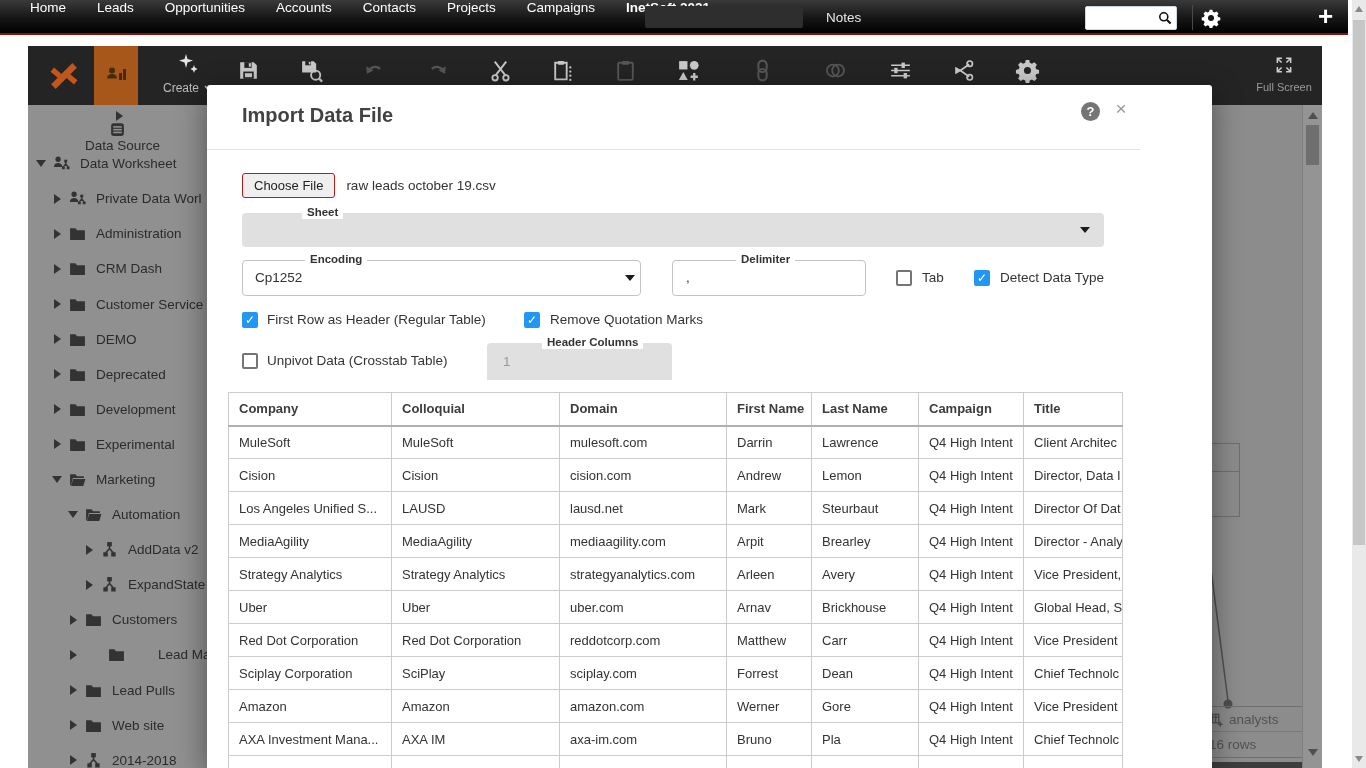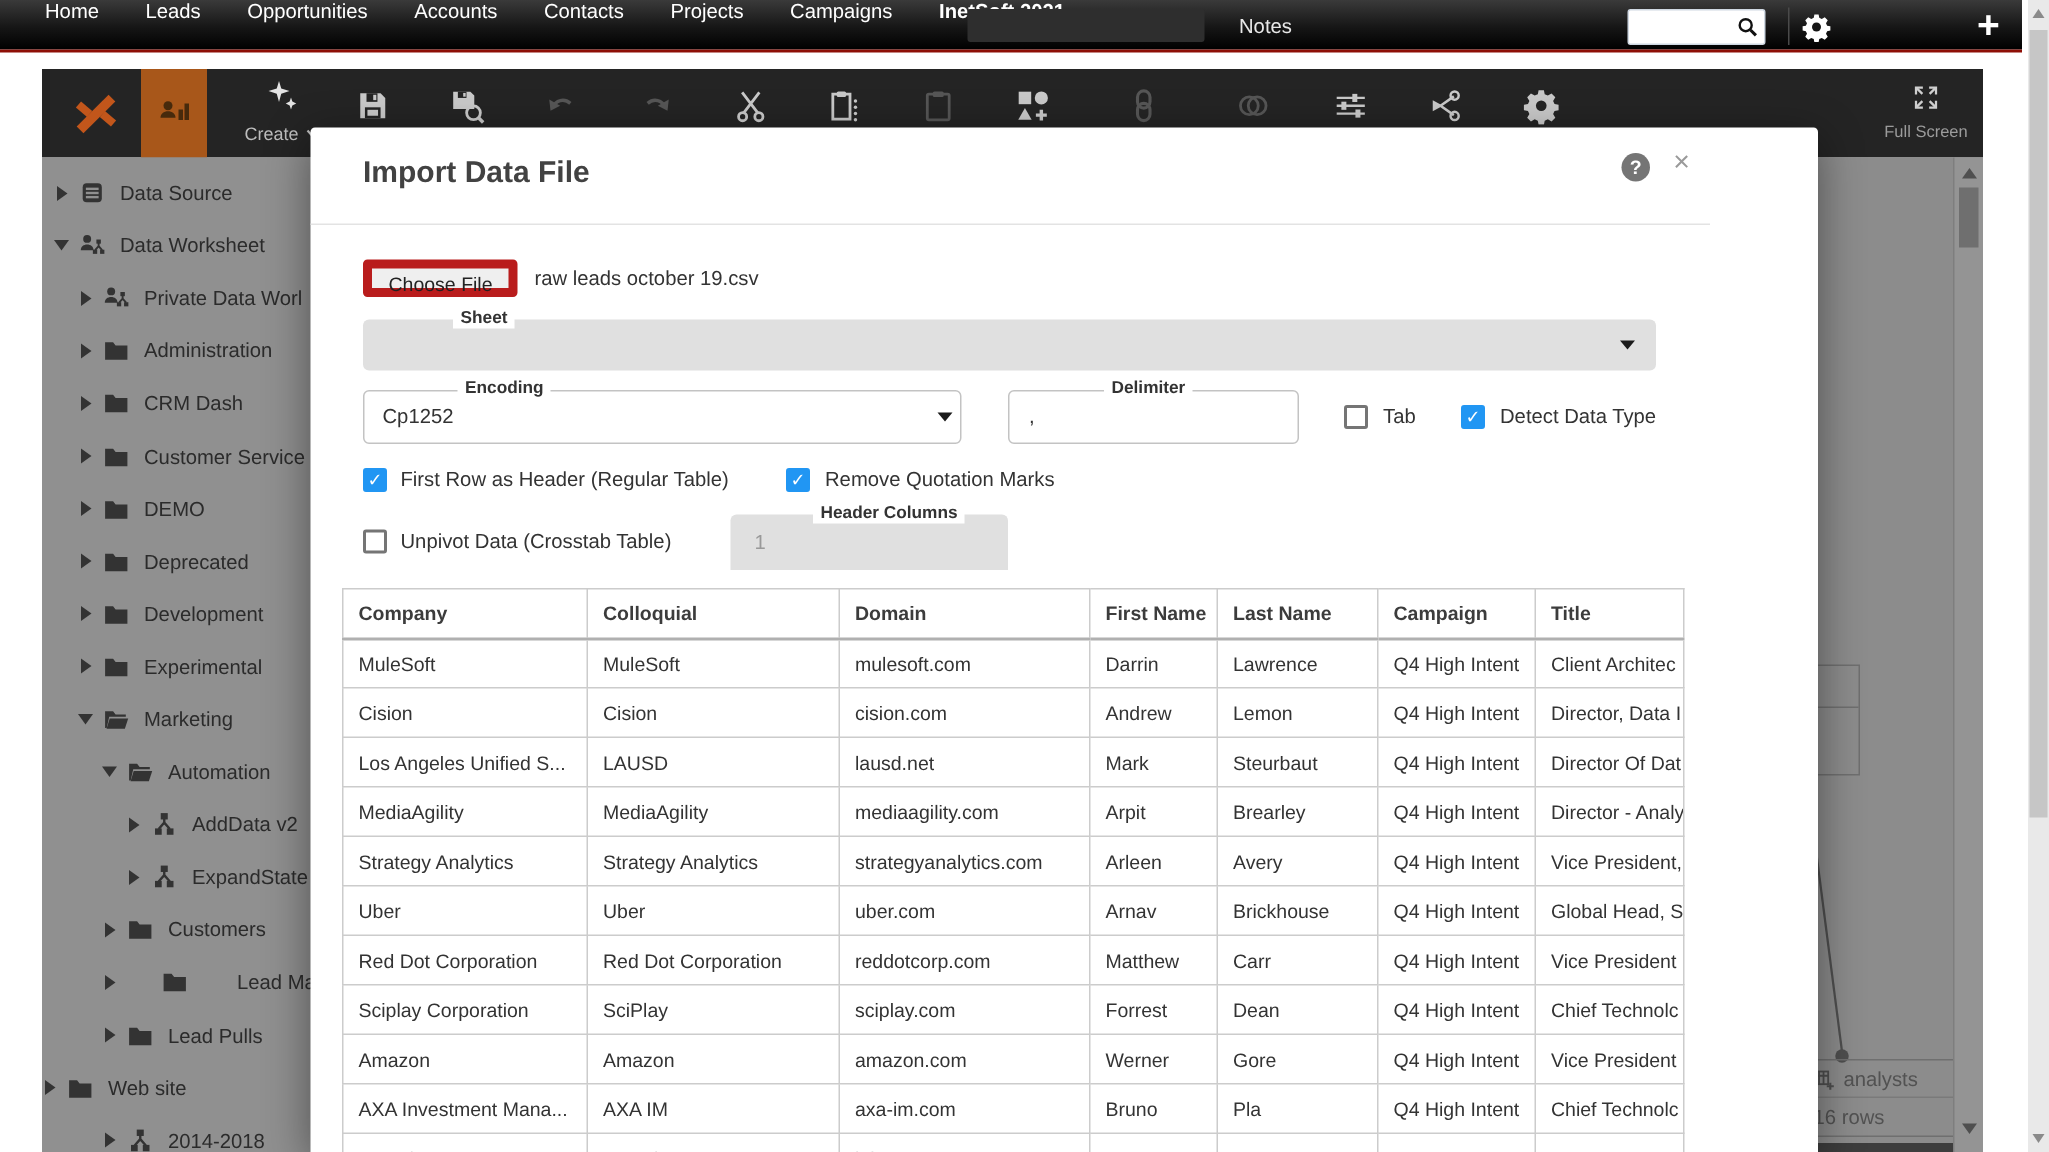--- a/index.html
+++ b/index.html
@@ -78,21 +78,21 @@
   
   #dialog { position:absolute; left:207px; top:85px; width:1005px; height:683px; background:#fff;
     border-radius:3px 3px 0 0; box-shadow:0 8px 30px rgba(0,0,0,.45); }
   #dlg-title { position:absolute; left:35px; top:19px; font-size:20px; font-weight:600; color:#424242; }
   #dlg-help { position:absolute; left:874px; top:17px; width:19px; height:19px; border-radius:50%;
     background:#757575; color:#fff; font-size:13px; font-weight:bold; text-align:center; line-height:19px; }
   #dlg-close { position:absolute; left:903px; top:13px; font-size:19px; color:#9a9a9a; width:22px; text-align:center; cursor:default; }
   #dlg-divider { position:absolute; left:0; top:64px; width:933px; border-top:1px solid #e3e3e3; }
 
   #choose-row { position:absolute; left:35px; top:88px; display:flex; align-items:center; }
-  #choose-file-btn { font-size:13px; color:#222; background:#efefef; border:6px solid #b91c1c;
+  #choose-file-btn { font-size:13px; color:#222; background:#efefef; border:1px solid #b91c1c;
     border-radius:3px; padding:3px 11px; height:25px; }
   #file-name { margin-left:11px; font-size:13.5px; color:#333; }
 
   .float-label { position:absolute; font-size:11.5px; font-weight:bold; color:#333;
     background:#fff; padding:0 5px; line-height:14px;margin-left:45px; }
   .sel-caret { position:absolute; width:0; height:0; border-left:5px solid transparent;
     border-right:5px solid transparent; border-top:6px solid #1b1b1b; }
 
   #sheet-field { position:absolute; left:35px; top:128px; width:862px; height:34px;
     background:#e0e0e0; border-radius:4px; }
@@ -291,21 +291,21 @@
     <div id="tb-fullscreen">
       <svg width="20" height="20" viewBox="0 0 24 24" stroke="#cfcfcf" stroke-width="1.8" fill="none">
           <path d="M14.5 4H20v5.5M9.5 4H4v5.5M14.5 20H20v-5.5M9.5 20H4v-5.5"></path>
           <path d="M19.5 4.5l-4.6 4.6M4.5 4.5l4.6 4.6M19.5 19.5l-4.6-4.6M4.5 19.5l4.6-4.6"></path>
         </svg>
       <div class="lbl">Full Screen</div>
     </div>
   </div>
 
   <div id="sidebar">
-      <div class="tree-item" style="padding-left: 8px;">
+      <div class="tree-item" style="padding-left: 8px; flex-direction: column;">
         <span class="tree-arrow">
           <span class="tri-r"></span>
         </span>
         <span class="tree-ico"><svg viewBox="0 0 16 16">
             <rect x="2" y="2" width="12" height="12" rx="2.5" fill="#333"></rect>
             <rect x="4" y="4.8" width="8" height="1.5" fill="#909090"></rect>
             <rect x="4" y="7.4" width="8" height="1.5" fill="#909090"></rect>
             <rect x="4" y="10" width="8" height="1.5" fill="#909090"></rect>
           </svg></span>
         <span>Data Source</span>
@@ -465,21 +465,21 @@
       </div>
       <div class="tree-item" style="padding-left: 40px;">
         <span class="tree-arrow">
           <span class="tri-r"></span>
         </span>
         <span class="tree-ico"><svg viewBox="0 0 16 16">
             <path d="M1 3h5l1.6 2H15v9H1z" fill="#333"></path>
           </svg></span>
         <span>Lead Pulls</span>
       </div>
-      <div class="tree-item" style="">
+      <div class="tree-item" style="padding-left: 40px;">
         <span class="tree-arrow">
           <span class="tri-r"></span>
         </span>
         <span class="tree-ico"><svg viewBox="0 0 16 16">
             <path d="M1 3h5l1.6 2H15v9H1z" fill="#333"></path>
           </svg></span>
         <span>Web site</span>
       </div>
       <div class="tree-item" style="padding-left: 40px;">
         <span class="tree-arrow">

